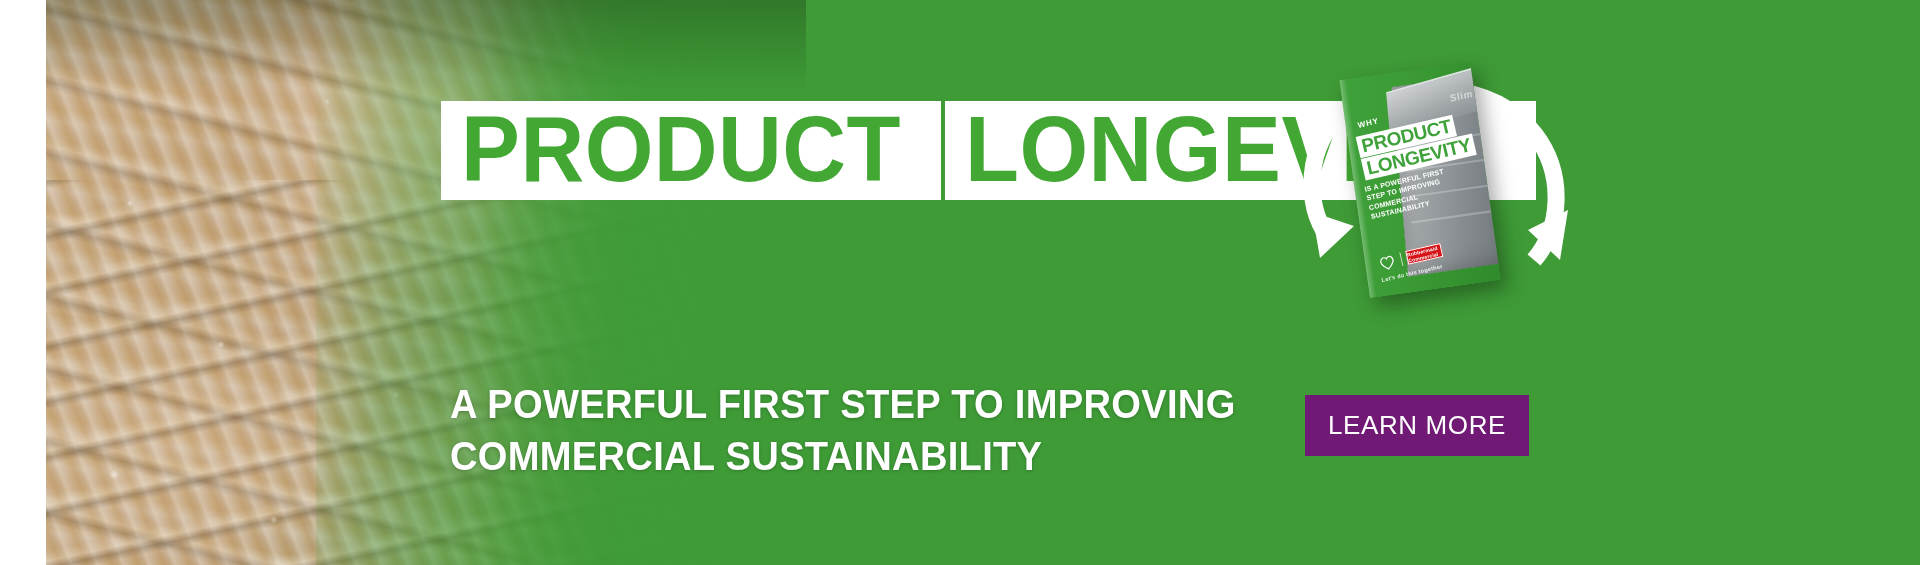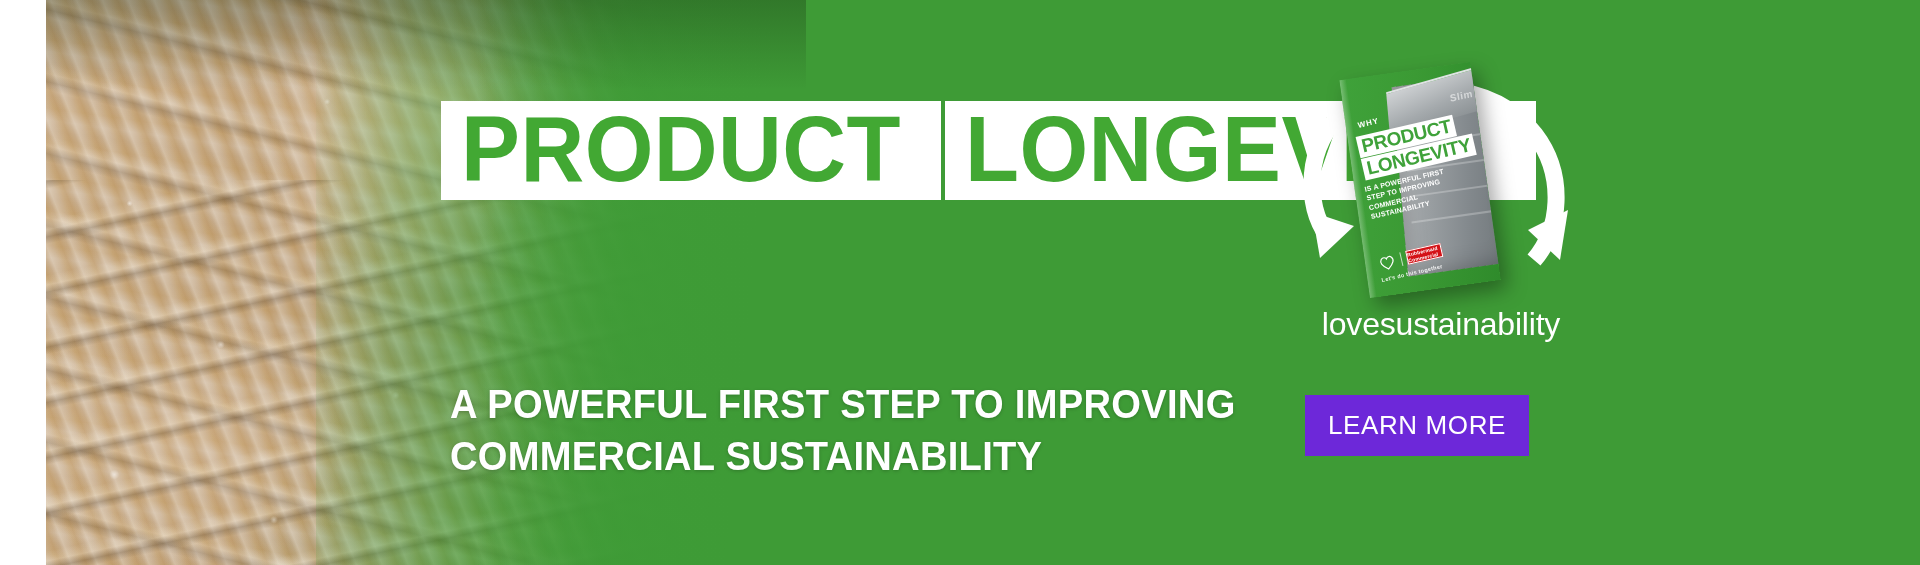--- a/index.html
+++ b/index.html
@@ -313,21 +313,21 @@
     letter-spacing: -0.2px;
     font-family: "Liberation Sans", sans-serif;
   }
 
   .learn-more {
     position: absolute;
     left: 29px;
     top: 335px;
     width: 224px;
     height: 61px;
-    background: #6d28d9;
+    background: #701a75;
     border: none;
     color: #ffffff;
     font-size: 26px;
     letter-spacing: 0.6px;
     cursor: pointer;
     font-family: "Liberation Sans", sans-serif;
     display: flex;
     align-items: center;
     justify-content: center;
     padding: 0;
@@ -394,18 +394,17 @@
       <div class="br-logos">
         <svg class="br-heart" viewBox="0 0 24 24">
           <path d="M12 21 C4 15 2 10 5 6.5 C7.5 3.6 11 5 12 7.2 C13 5 16.5 3.6 19 6.5 C22 10 20 15 12 21 Z" fill="none" stroke="#ffffff" stroke-width="1.6"></path>
         </svg>
         <div class="br-divider"></div>
         <div class="br-redlogo">Rubbermaid Commercial</div>
       </div>
       <div class="br-tagline">Let's do this together</div>
     </div>
 
-    <div class="lovesustain">lovesustainability</div>
 
     <button class="learn-more">LEARN MORE</button>
   </div>
 
 </div>
 
 </body></html>

